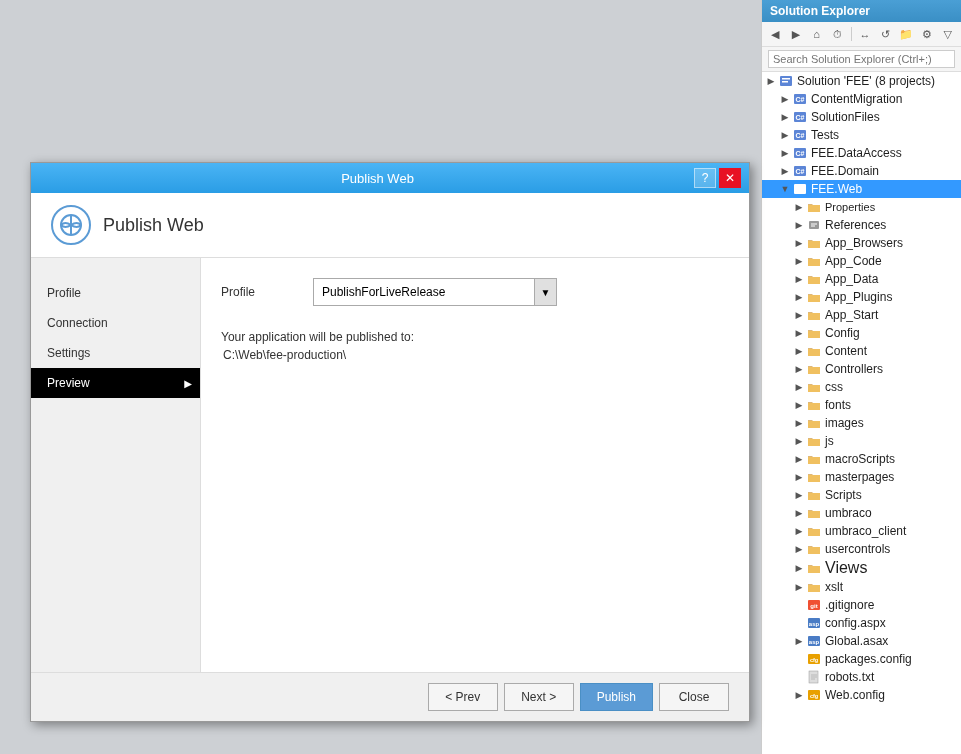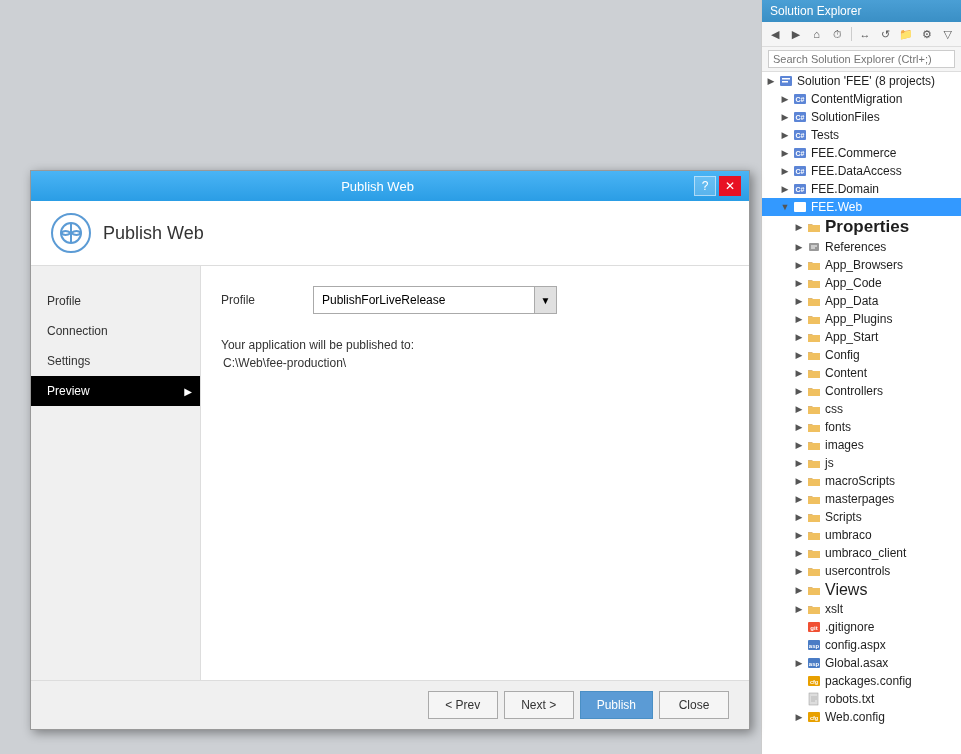--- a/index.html
+++ b/index.html
@@ -24,21 +24,21 @@
       border-left: 1px solid #ccc;
       display: flex;
       flex-direction: column;
     }
 
     .se-title-bar {
       background: linear-gradient(to bottom, #4a9fd5, #3a8fc5);
       color: white;
       padding: 4px 8px;
       font-size: 12px;
-      font-weight: normal;
+      font-weight: bold;
       display: flex;
       align-items: center;
       justify-content: space-between;
     }
 
     .se-toolbar {
       display: flex;
       align-items: center;
       padding: 2px 4px;
       background: #f5f5f5;
@@ -134,21 +134,21 @@
       top: 0;
       left: 0;
       width: 761px;
       height: 754px;
       background: #cdd0d4;
     }
 
     
     .dialog-overlay {
       position: absolute;
-      top: 170px;
+      top: 162px;
       left: 30px;
       width: 720px;
       height: 560px;
       background: #f0f0f0;
       border: 1px solid #999;
       box-shadow: 3px 3px 10px rgba(0,0,0,0.4);
       display: flex;
       flex-direction: column;
     }
 
@@ -407,61 +407,51 @@
         <span style="font-size: 12px;">Tests</span>
       </div>
       <div class="tree-item indent-1 ">
         <span class="tree-arrow collapsed"></span>
         <span class="item-icon">
           <svg width="14" height="14" viewBox="0 0 14 14">
             <rect x="1" y="2" width="12" height="10" fill="#5c85d6" rx="1"></rect>
             <text x="7" y="10" text-anchor="middle" fill="white" font-size="7" font-weight="bold">C#</text>
           </svg>
         </span>
-        <span style="font-size: 12px;">FEE.Commerce</span>
+        <span style="font-size: 12px;">FEE.DataAccess</span>
       </div>
       <div class="tree-item indent-1 ">
         <span class="tree-arrow collapsed"></span>
         <span class="item-icon">
           <svg width="14" height="14" viewBox="0 0 14 14">
             <rect x="1" y="2" width="12" height="10" fill="#5c85d6" rx="1"></rect>
             <text x="7" y="10" text-anchor="middle" fill="white" font-size="7" font-weight="bold">C#</text>
           </svg>
         </span>
-        <span style="font-size: 12px;">FEE.DataAccess</span>
-      </div>
-      <div class="tree-item indent-1 ">
-        <span class="tree-arrow collapsed"></span>
+        <span style="font-size: 12px;">FEE.Domain</span>
+      </div>
+      <div class="tree-item indent-1 selected">
+        <span class="tree-arrow expanded"></span>
         <span class="item-icon">
           <svg width="14" height="14" viewBox="0 0 14 14">
             <rect x="1" y="2" width="12" height="10" fill="#5c85d6" rx="1"></rect>
             <text x="7" y="10" text-anchor="middle" fill="white" font-size="7" font-weight="bold">C#</text>
           </svg>
         </span>
-        <span style="font-size: 12px;">FEE.Domain</span>
-      </div>
-      <div class="tree-item indent-1 selected">
-        <span class="tree-arrow expanded"></span>
-        <span class="item-icon">
-          <svg width="14" height="14" viewBox="0 0 14 14">
-            <rect x="1" y="2" width="12" height="10" fill="#5c85d6" rx="1"></rect>
-            <text x="7" y="10" text-anchor="middle" fill="white" font-size="7" font-weight="bold">C#</text>
-          </svg>
-        </span>
         <span style="font-size: 12px;">FEE.Web</span>
       </div>
       <div class="tree-item indent-2 ">
         <span class="tree-arrow collapsed"></span>
         <span class="item-icon">
           <svg width="14" height="14" viewBox="0 0 14 14">
             <path d="M1 4 L1 12 L13 12 L13 5 L6 5 L5 4 Z" fill="#dcb67a"></path>
             <rect x="1" y="5" width="12" height="7" fill="#f0c060" rx="0"></rect>
           </svg>
         </span>
-        <span style="font-size: 17px; font-weight: bold;">Properties</span>
+        <span style="font-size: 11px;">Properties</span>
       </div>
       <div class="tree-item indent-2 ">
         <span class="tree-arrow collapsed"></span>
         <span class="item-icon">
           <svg width="14" height="14" viewBox="0 0 14 14">
             <rect x="2" y="3" width="10" height="8" fill="#999" rx="1"></rect>
             <line x1="4" y1="6" x2="10" y2="6" stroke="white" stroke-width="1"></line>
             <line x1="4" y1="8" x2="8" y2="8" stroke="white" stroke-width="1"></line>
           </svg>
         </span>

